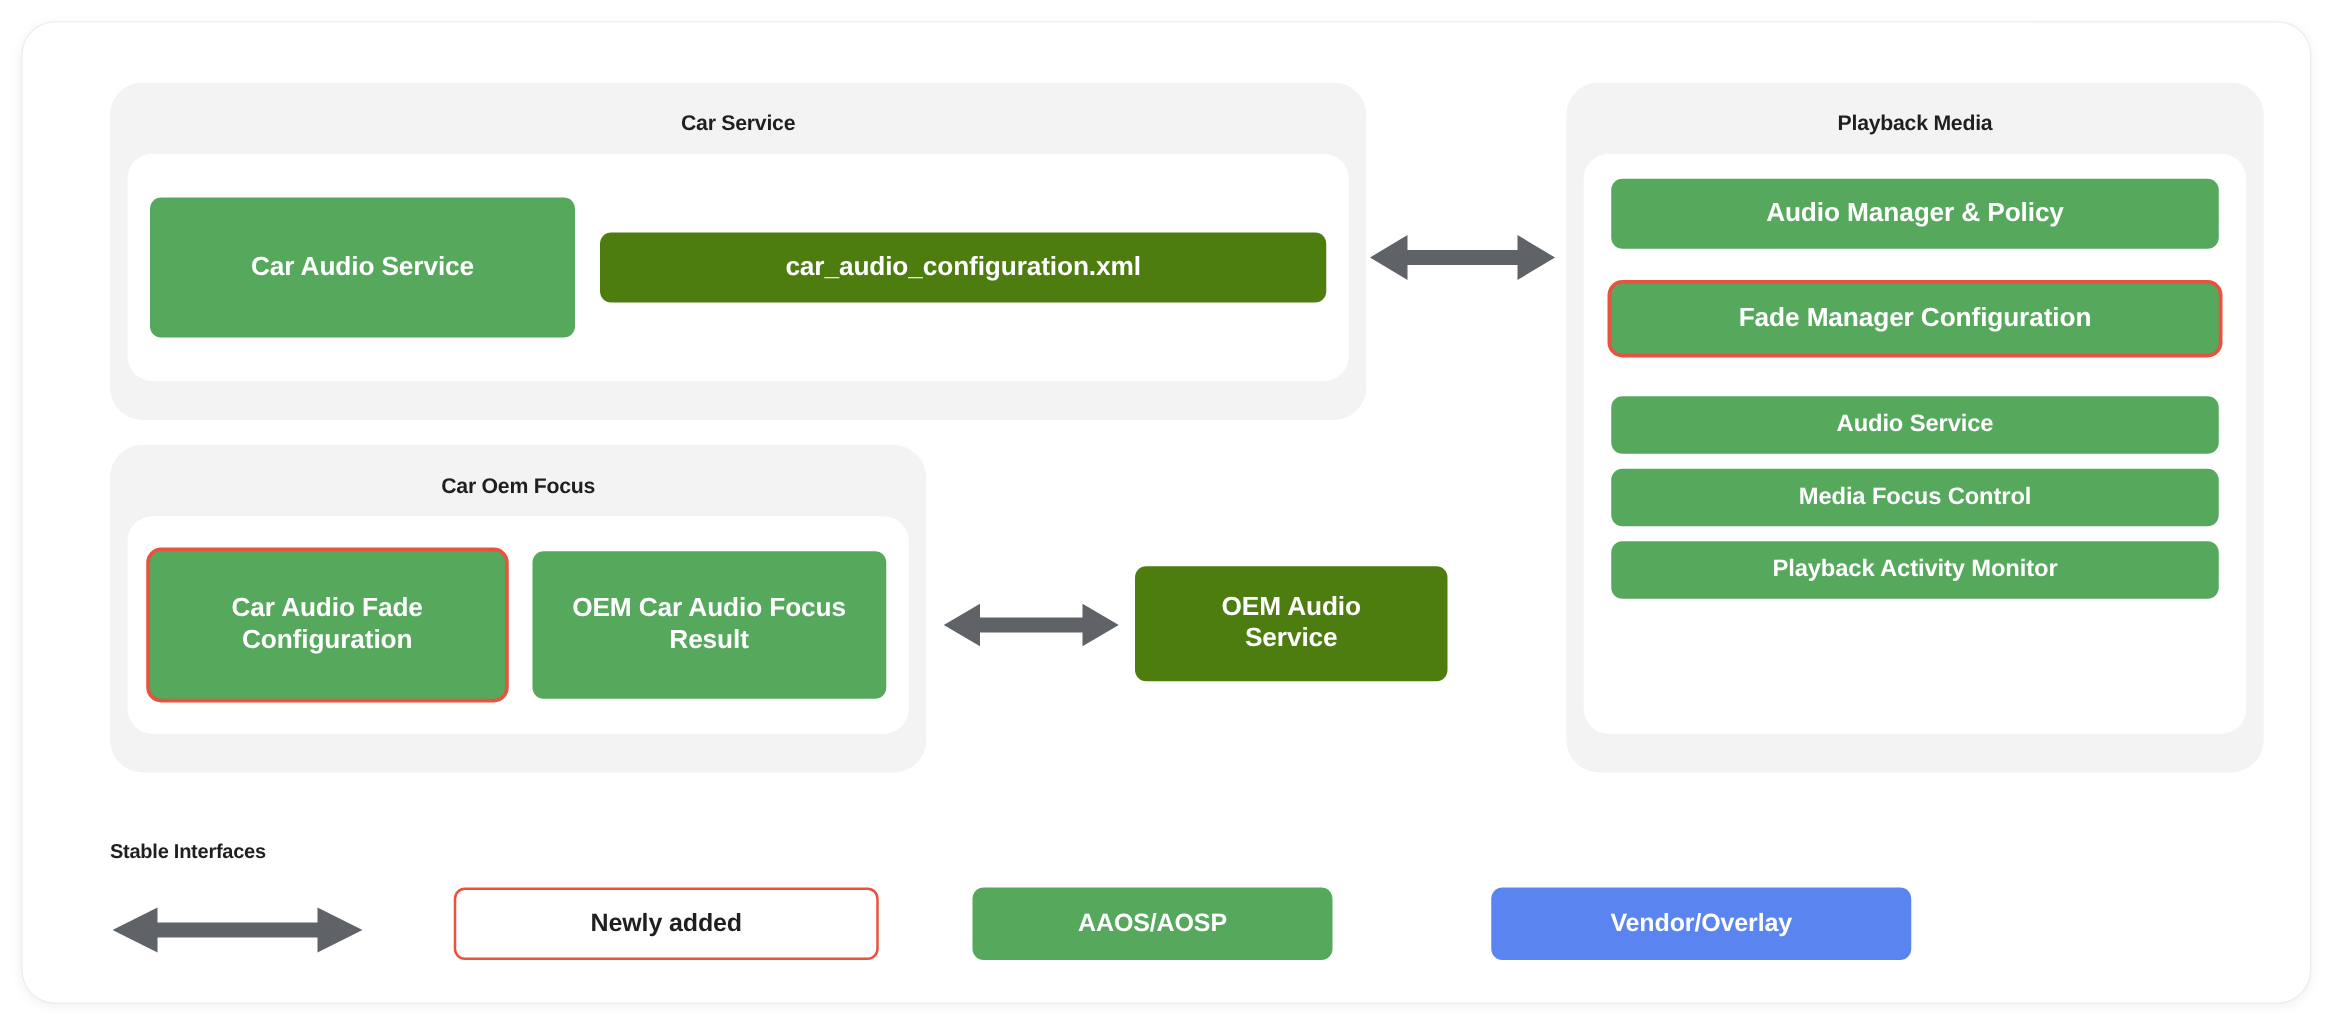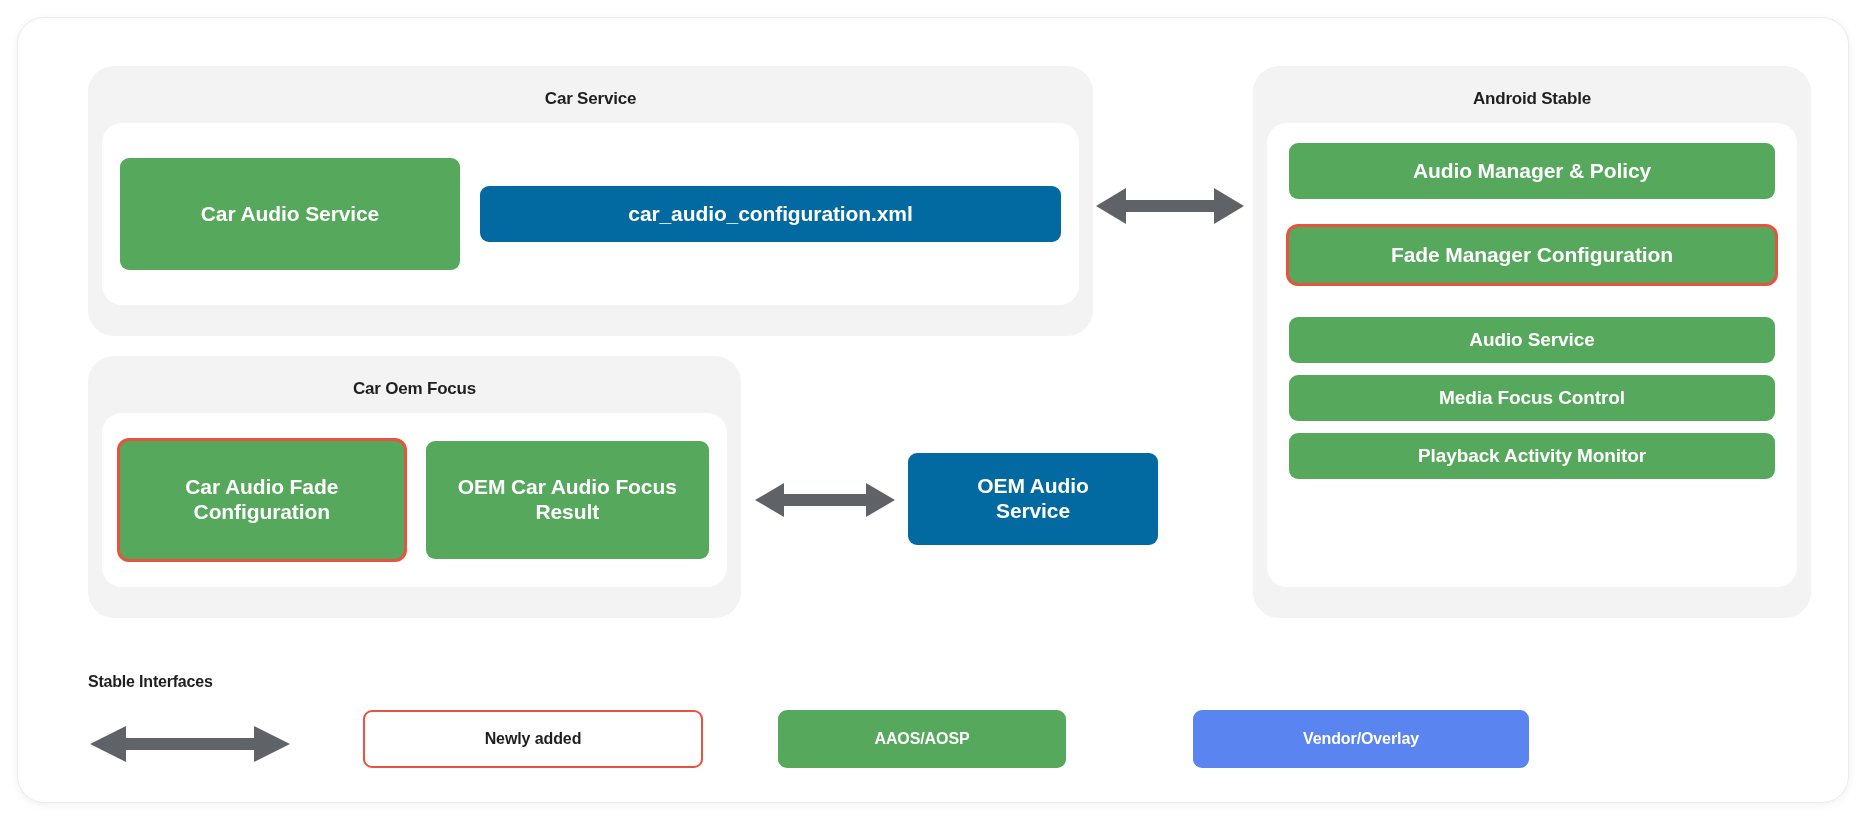--- a/index.html
+++ b/index.html
@@ -59,21 +59,21 @@
     justify-content: center;
     text-align: center;
     color: #ffffff;
     font-size: 21px;
     font-weight: 700;
     line-height: 1.18;
     letter-spacing: -0.1px;
     padding: 6px 10px;
   }
   .box.green { background: #55a85c; }
-  .box.blue  { background: #0369a1; }
+  .box.blue  { background: #4d7c0f; }
   .box.new   { box-shadow: 0 0 0 3px #e8523f; }
 
   
   #g-car-service {
     left: 70px; top: 48px; width: 1005px; height: 270px;
   }
   #car-service-inner {
     display: flex;
     align-items: center;
     gap: 20px;
@@ -126,21 +126,21 @@
     position: absolute;
     left: 70px; top: 655px;
     font-size: 16px; font-weight: 700; color: #1f1f1f;
     letter-spacing: -0.2px;
   }
   .legend-box {
     position: absolute;
     height: 58px;
     border-radius: 9px;
     display: flex; align-items: center; justify-content: center;
-    font-size: 16px; font-weight: 700; letter-spacing: -0.1px;
+    font-size: 20px; font-weight: 700; letter-spacing: -0.1px;
   }
   #legend-newly-added {
     left: 345px; top: 692px; width: 340px;
     background: #ffffff; color: #1f1f1f;
     border: 2px solid #e8523f;
   }
   #legend-aaos {
     left: 760px; top: 692px; width: 288px;
     background: #55a85c; color: #ffffff;
   }
@@ -167,21 +167,21 @@
 
     <div class="group" id="g-car-oem-focus">
       <div class="group-title">Car Oem Focus</div>
       <div class="group-inner" id="car-oem-inner">
         <div class="box green new">Car Audio Fade Configuration</div>
         <div class="box green">OEM Car Audio Focus Result</div>
       </div>
     </div>
 
     <div class="group" id="g-android-media">
-      <div class="group-title">Android Stable</div>
+      <div class="group-title">Playback Media</div>
       <div class="group-inner" id="android-media-inner">
         <div id="am-top">
           <div class="box green">Audio Manager &amp; Policy</div>
           <div class="box green new">Fade Manager Configuration</div>
         </div>
         <div id="am-bottom">
           <div class="box green">Audio Service</div>
           <div class="box green">Media Focus Control</div>
           <div class="box green">Playback Activity Monitor</div>
         </div>

